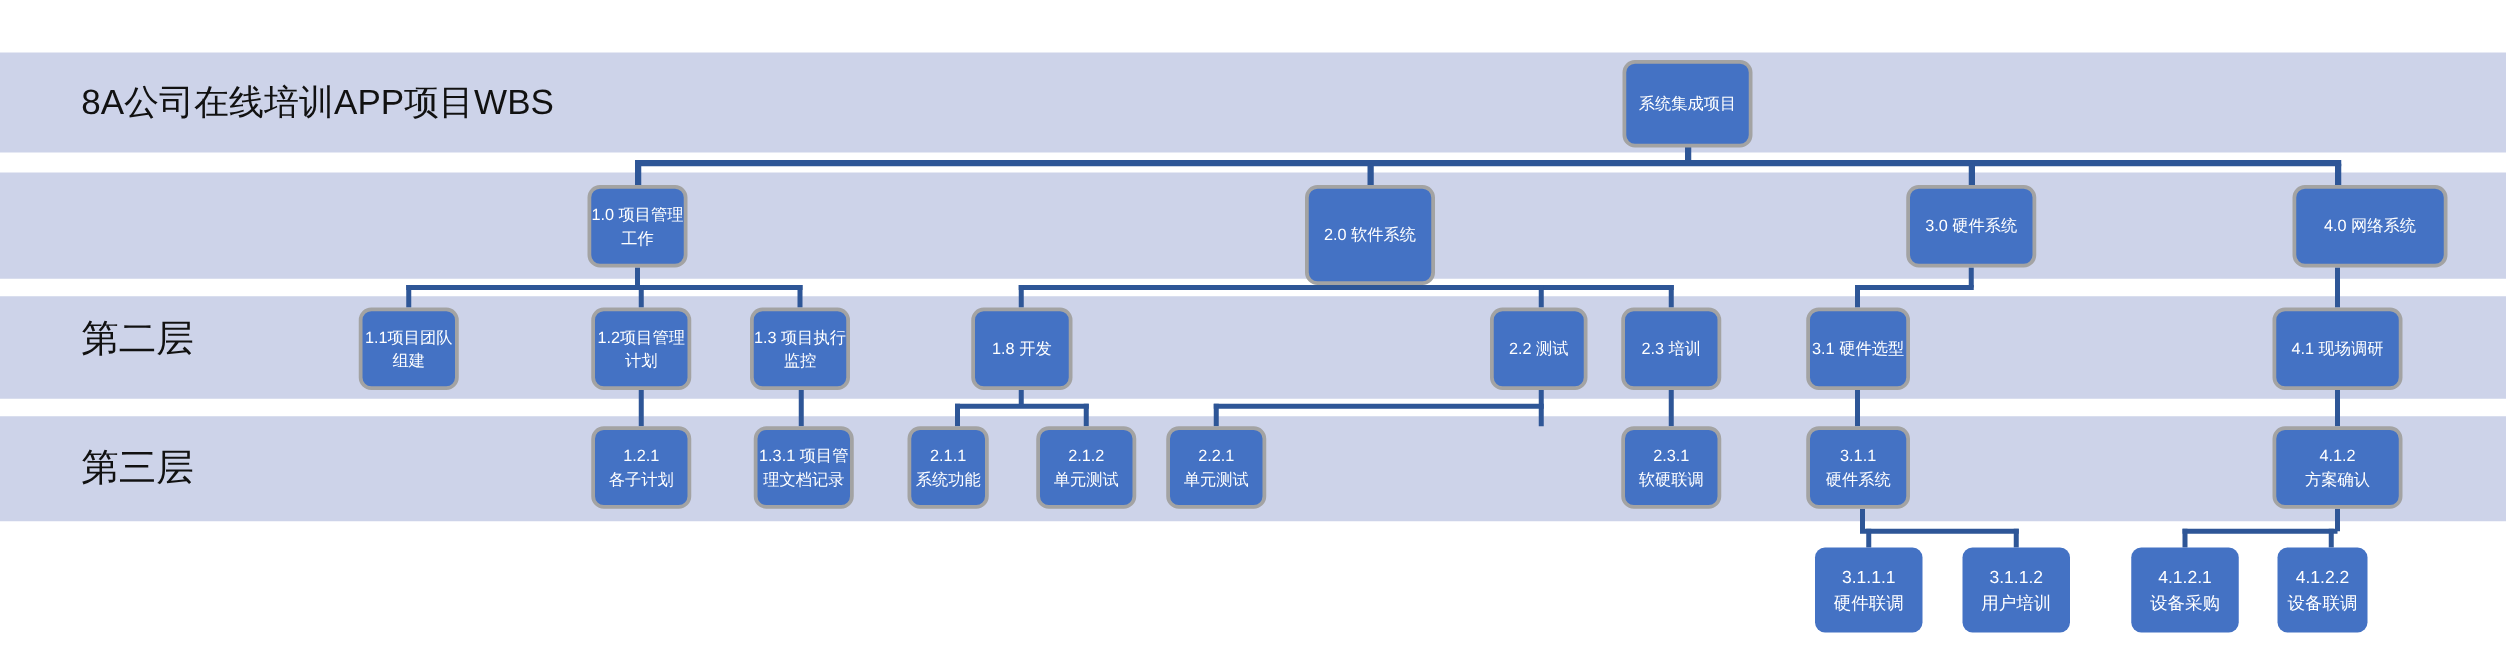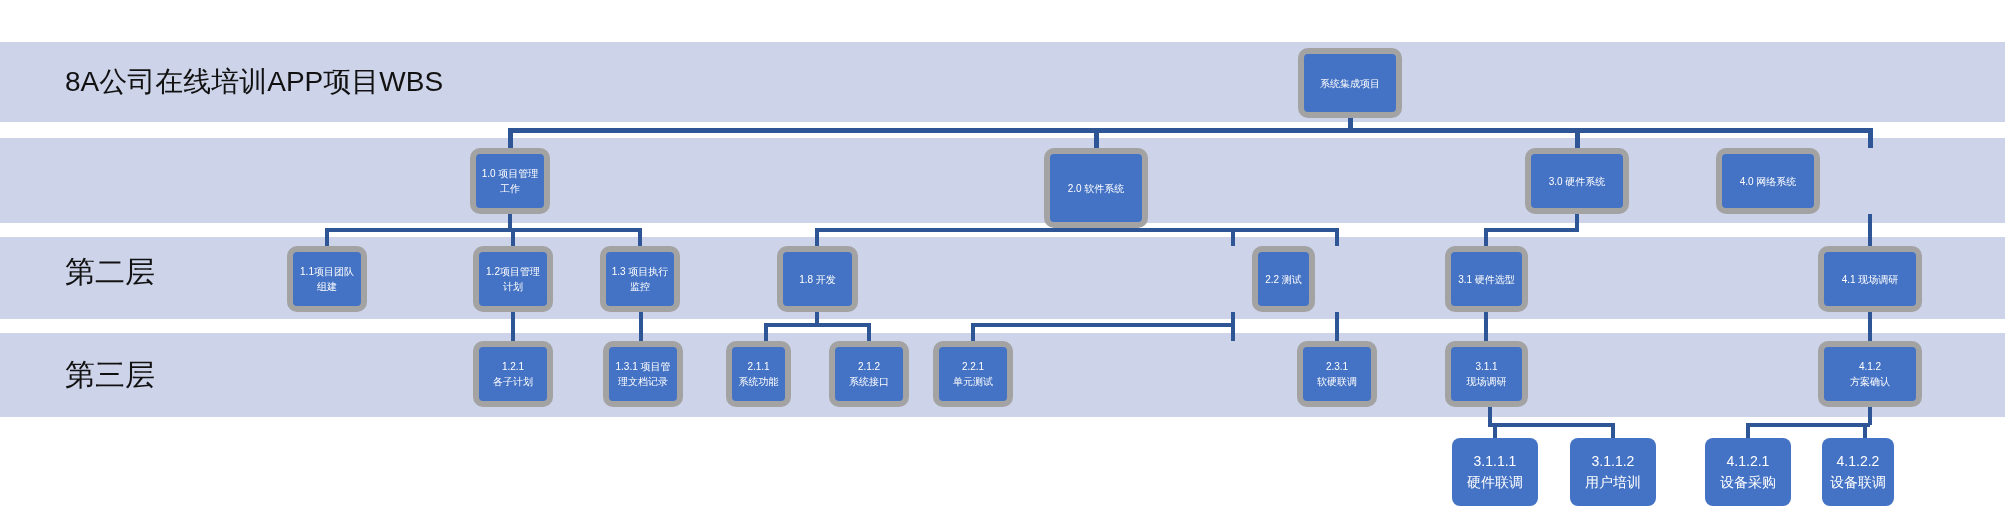--- a/index.html
+++ b/index.html
@@ -26,25 +26,25 @@
   .row-label{
     position:absolute;left:65px;color:#111111;font-size:30px;white-space:pre;
   }
   .row-label.l1{top:138px;height:85px;line-height:85px;}
   .row-label.l2{top:231px;height:82px;line-height:82px;}
   .row-label.l3{top:333px;height:84px;line-height:84px;}
   .vl,.hl{position:absolute;background:#2E5697;}
   .node{
     position:absolute;
     background:#4472C4;
-    border:6px solid #a3a3a3;
+    border:3px solid #a3a3a3;
     border-radius:10px;
     box-sizing:border-box;
     display:flex;align-items:center;justify-content:center;
-    color:#ffffff;font-size:10px;line-height:1.5;
+    color:#ffffff;font-size:13px;line-height:1.5;
     text-align:center;white-space:pre;
     z-index:2;
   }
   .node.plain{
     border:none;border-radius:8px;font-size:14px;
   }
 </style>
 </head>
 <body>
 
@@ -106,47 +106,48 @@
   <div class="hl" style="left:1746px;top:423px;width:124px;height:4px"></div>
   <div class="vl" style="left:1746px;top:423px;width:4px;height:15px"></div>
   <div class="vl" style="left:1863px;top:423px;width:4px;height:15px"></div>
 
   <div class="node" style="left:1298px;top:48px;width:104px;height:70px">系统集成项目</div>
 
   <div class="node" style="left:470px;top:148px;width:80px;height:66px">1.0 项目管理
 工作</div>
   <div class="node" style="left:1044px;top:148px;width:104px;height:80px">2.0 软件系统</div>
   <div class="node" style="left:1525px;top:148px;width:104px;height:66px">3.0 硬件系统</div>
-  <div class="node" style="left:1716px;top:148px;width:104px;height:66px">4.0 网络系统</div>
+  <div class="node" style="left:1834px;top:148px;width:124px;height:66px">4.0 网络系统</div>
 
   <div class="node" style="left:287px;top:246px;width:80px;height:66px">1.1项目团队
 组建</div>
   <div class="node" style="left:473px;top:246px;width:80px;height:66px">1.2项目管理
 计划</div>
   <div class="node" style="left:600px;top:246px;width:80px;height:66px">1.3 项目执行
 监控</div>
   <div class="node" style="left:777px;top:246px;width:81px;height:66px">1.8 开发</div>
-  <div class="node" style="left:1252px;top:246px;width:63px;height:66px">2.2 测试</div>
+  <div class="node" style="left:1192px;top:246px;width:78px;height:66px">2.2 测试</div>
+  <div class="node" style="left:1297px;top:246px;width:80px;height:66px">2.3 培训</div>
   <div class="node" style="left:1445px;top:246px;width:83px;height:66px">3.1 硬件选型</div>
   <div class="node" style="left:1818px;top:246px;width:104px;height:66px">4.1 现场调研</div>
 
   <div class="node" style="left:473px;top:341px;width:80px;height:66px">1.2.1
 各子计划</div>
   <div class="node" style="left:603px;top:341px;width:80px;height:66px">1.3.1 项目管
 理文档记录</div>
   <div class="node" style="left:726px;top:341px;width:65px;height:66px">2.1.1
 系统功能</div>
   <div class="node" style="left:829px;top:341px;width:80px;height:66px">2.1.2
-系统接口</div>
+单元测试</div>
   <div class="node" style="left:933px;top:341px;width:80px;height:66px">2.2.1
 单元测试</div>
   <div class="node" style="left:1297px;top:341px;width:80px;height:66px">2.3.1
 软硬联调</div>
   <div class="node" style="left:1445px;top:341px;width:83px;height:66px">3.1.1
-现场调研</div>
+硬件系统</div>
   <div class="node" style="left:1818px;top:341px;width:104px;height:66px">4.1.2
 方案确认</div>
 
   <div class="node plain" style="left:1452px;top:438px;width:86px;height:68px">3.1.1.1
 硬件联调</div>
   <div class="node plain" style="left:1570px;top:438px;width:86px;height:68px">3.1.1.2
 用户培训</div>
   <div class="node plain" style="left:1705px;top:438px;width:86px;height:68px">4.1.2.1
 设备采购</div>
   <div class="node plain" style="left:1822px;top:438px;width:72px;height:68px">4.1.2.2

